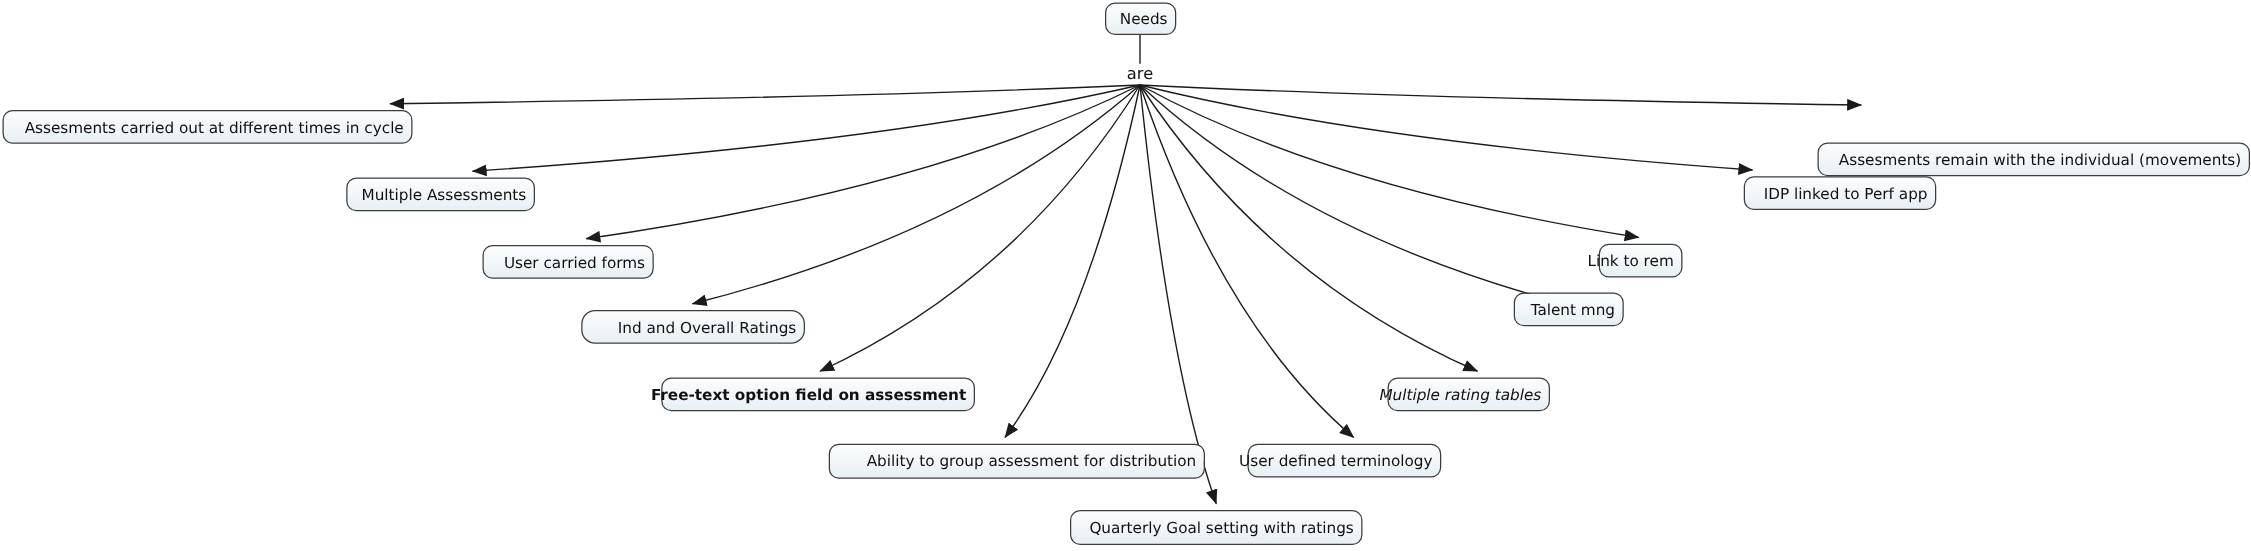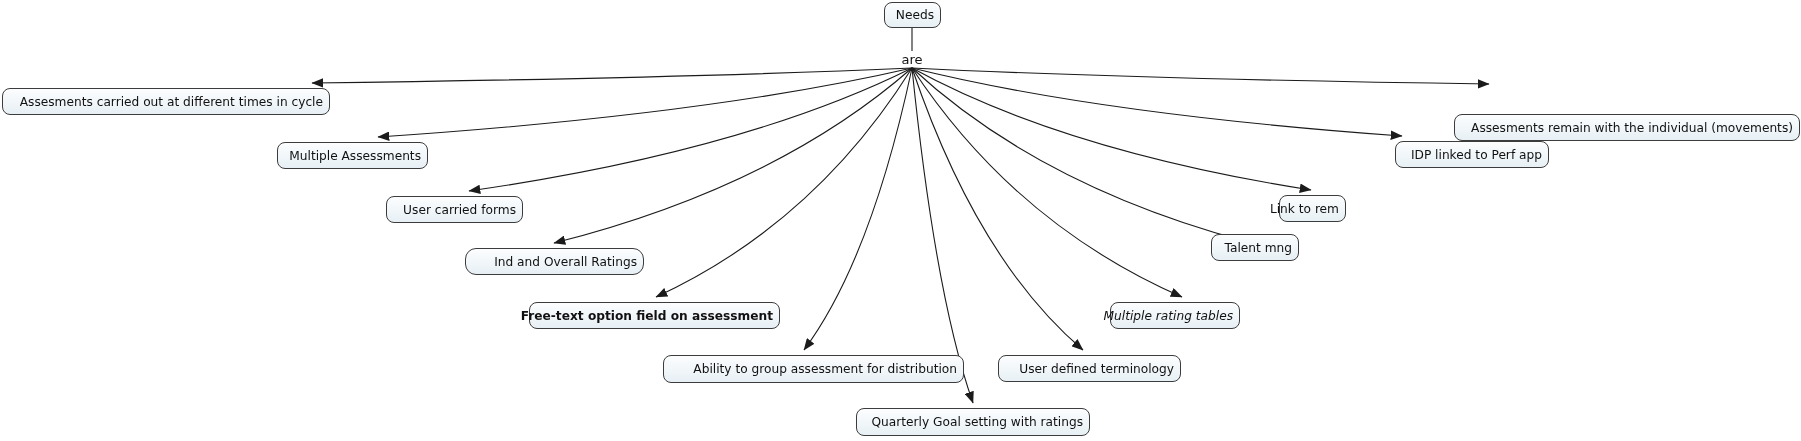--- a/index.html
+++ b/index.html
@@ -81,21 +81,21 @@
   <div class="edge-label" id="are-label" style="left: 912px; top: 53px;">are</div>
 
   <div id="children-layer">
       <div class="node" style="left: 2px; top: 88px; width: 328px; height: 27px;">Assesments carried out at different times in cycle</div>
       <div class="node" style="left: 277px; top: 142px; width: 151px; height: 27px;">Multiple Assessments</div>
       <div class="node" style="left: 386px; top: 196px; width: 137px; height: 27px;">User carried forms</div>
       <div class="node" style="left: 465px; top: 248px; width: 179px; height: 27px; border-radius: 11px;">Ind and Overall Ratings</div>
       <div class="node" style="left: 529px; top: 302px; width: 251px; height: 27px; font-weight: bold;">Free-text option field on assessment</div>
       <div class="node" style="left: 663px; top: 355px; width: 301px; height: 28px;">Ability to group assessment for distribution</div>
       <div class="node" style="left: 856px; top: 408px; width: 234px; height: 28px;">Quarterly Goal setting with ratings</div>
-      <div class="node" style="left: 998px; top: 355px; width: 183px; height: 27px;">User defined terminology</div>
+      <div class="node" style="left: 998px; top: 355px; width: 155px; height: 27px;">User defined terminology</div>
       <div class="node" style="left: 1110px; top: 302px; width: 130px; height: 27px; font-style: italic;">Multiple rating tables</div>
       <div class="node" style="left: 1211px; top: 234px; width: 88px; height: 27px;">Talent mng</div>
       <div class="node" style="left: 1279px; top: 195px; width: 67px; height: 27px;">Link to rem</div>
       <div class="node" style="left: 1352px; top: 141px; width: 154px; height: 27px; margin-left: 43px;">IDP linked to Perf app</div>
       <div class="node" style="left: 1454px; top: 88px; width: 346px; height: 27px; margin-top: 26px;">Assesments remain with the individual (movements)</div>
     </div>
 
 </div>
 
 </body></html>

